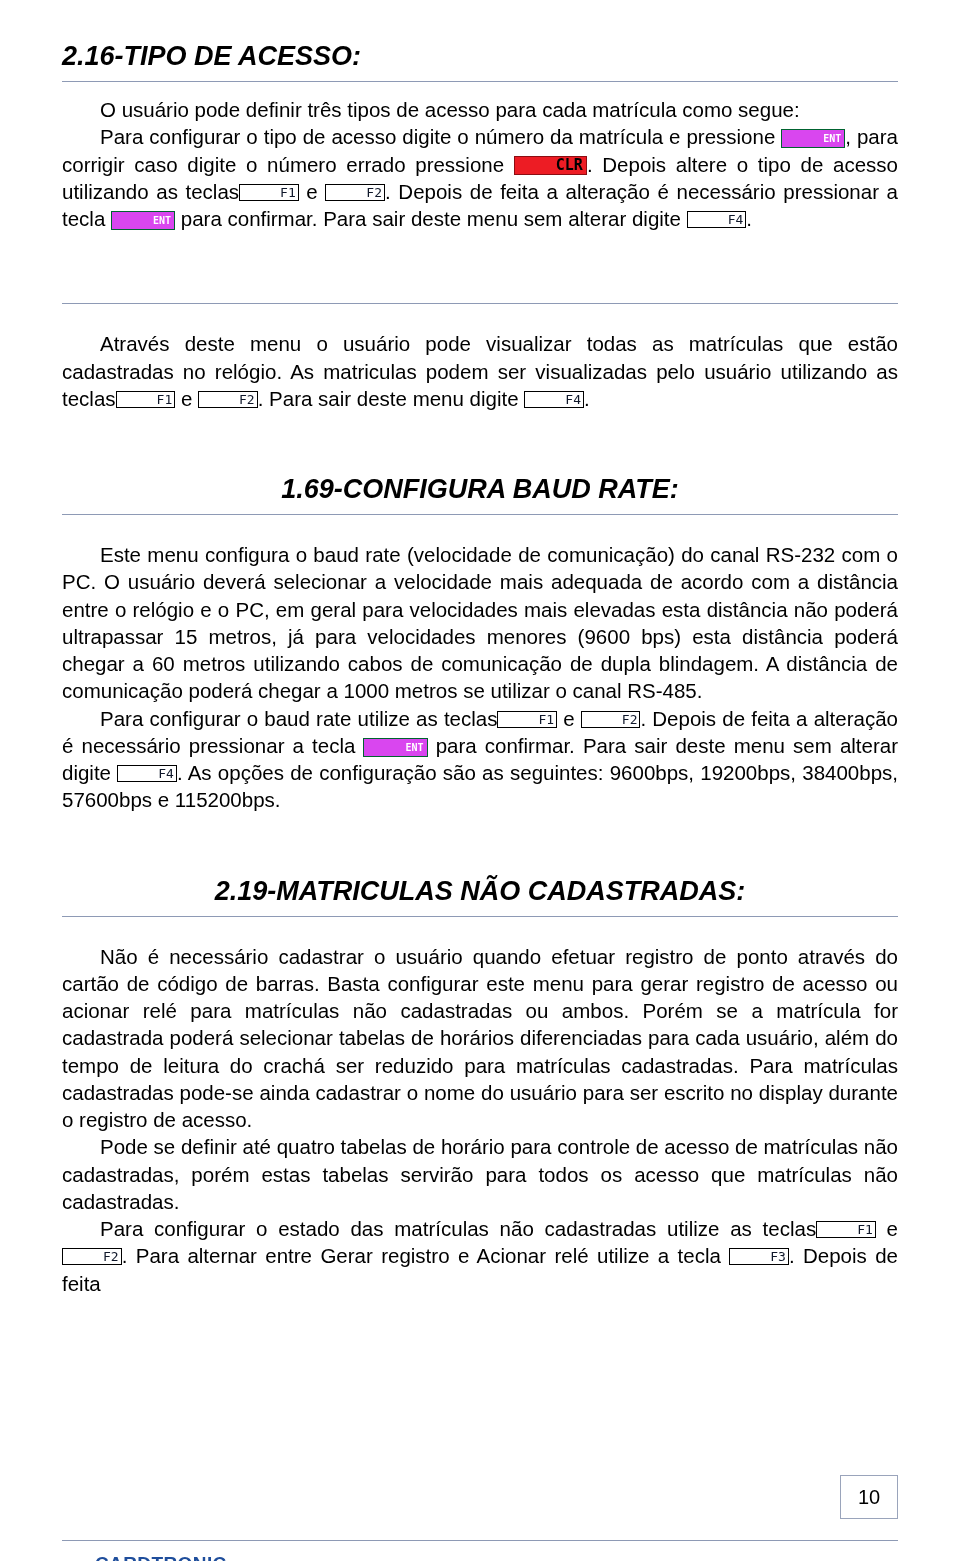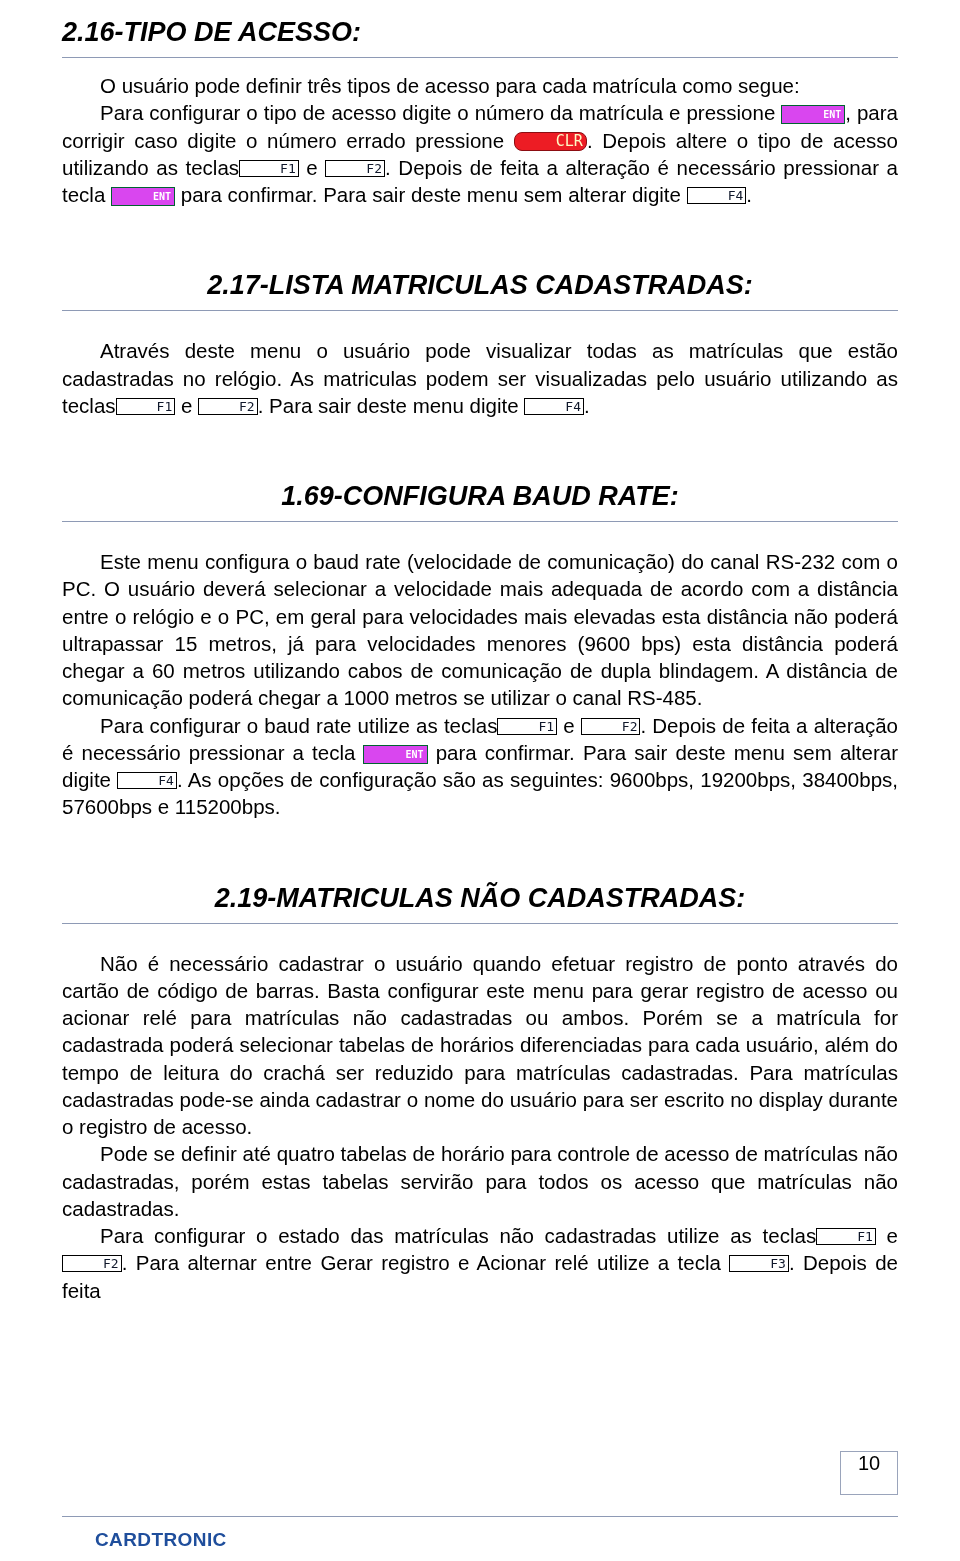--- a/index.html
+++ b/index.html
@@ -70,67 +70,67 @@
   .key-green {
     background: #d946ef;
     color: #ffffff;
     border-color: #00632f;
     font-weight: bold;
     font-size: 10px;
     padding: 1px 3px;
   }
   .key-red {
     background: #ed1c24;
-    color: #fef9c3;
+    color: #000000;
     border-color: #8c0d12;
-    font-weight: normal;
+    font-weight: bold;
     font-size: 15px;
     padding: 1px 3px;
-    border-radius: 8px;
   }
   .key-plain {
     background: #ffffff;
     color: #0f172a;
     border-color: #000000;
     font-size: 13px;
     padding: 0px 2px;
   }
   .bold { font-weight: bold; }
 
   
   .page-number-box {
     position: absolute;
     right: 62px;
     bottom: 66px;
     width: 58px;
     height: 44px;
     border: 1px solid #9aa4bb;
     box-sizing: border-box;
     display: flex;
+    align-items: center;
     justify-content: center;
     font-size: 20px;
   }
   .footer-rule {
     position: absolute;
     left: 62px;
     right: 62px;
     bottom: 44px;
     border-top: 1px solid #8e9ab5;
     height: 0;
   }
   .footer-brand {
     position: absolute;
     left: 95px;
     bottom: 10px;
     font-size: 19px;
     font-weight: bold;
     color: #1f4e9c;
     letter-spacing: 0.4px;
   }
-  .sec-216 { padding-top: 17px; }
+  .sec-216 { padding-top: 17px; margin-top: 24px; }
 </style>
 </head>
 <body>
 
 <div class="page">
 
   <section class="sec-216">
     <h2 class="section-title title-left">2.16-TIPO DE ACESSO:</h2>
     <hr class="rule">
     <div class="gap-s"></div>
@@ -138,21 +138,20 @@
     <p class="body-text indent">O usuário pode definir três tipos de acesso para cada matrícula como segue:</p>
 
 
 
     <p class="body-text indent">Para configurar o tipo de acesso digite o número da matrícula e pressione <span class="key key-green">ENT</span>, para corrigir caso digite o número errado pressione <span class="key key-red">CLR</span>. Depois altere o tipo de acesso utilizando as teclas<span class="key key-plain">F1</span> e <span class="key key-plain">F2</span>. Depois de feita a alteração é necessário pressionar a tecla <span class="key key-green">ENT</span> para confirmar. Para sair deste menu sem alterar digite <span class="key key-plain">F4</span>.</p>
   </section>
 
   <div class="gap-xl"></div>
 
   <section>
-    <h2 class="section-title title-center">2.17-LISTA MATRICULAS CADASTRADAS:</h2>
     <hr class="rule">
     <div class="gap-m"></div>
 
     <p class="body-text indent">Através deste menu o usuário pode visualizar todas as matrículas que estão cadastradas no relógio. As matriculas podem ser visualizadas pelo usuário utilizando as teclas<span class="key key-plain">F1</span> e <span class="key key-plain">F2</span>. Para sair deste menu digite <span class="key key-plain">F4</span>.</p>
   </section>
 
   <div class="gap-xl"></div>
 
   <section>
     <h2 class="section-title title-center">1.69-CONFIGURA BAUD RATE:</h2>

